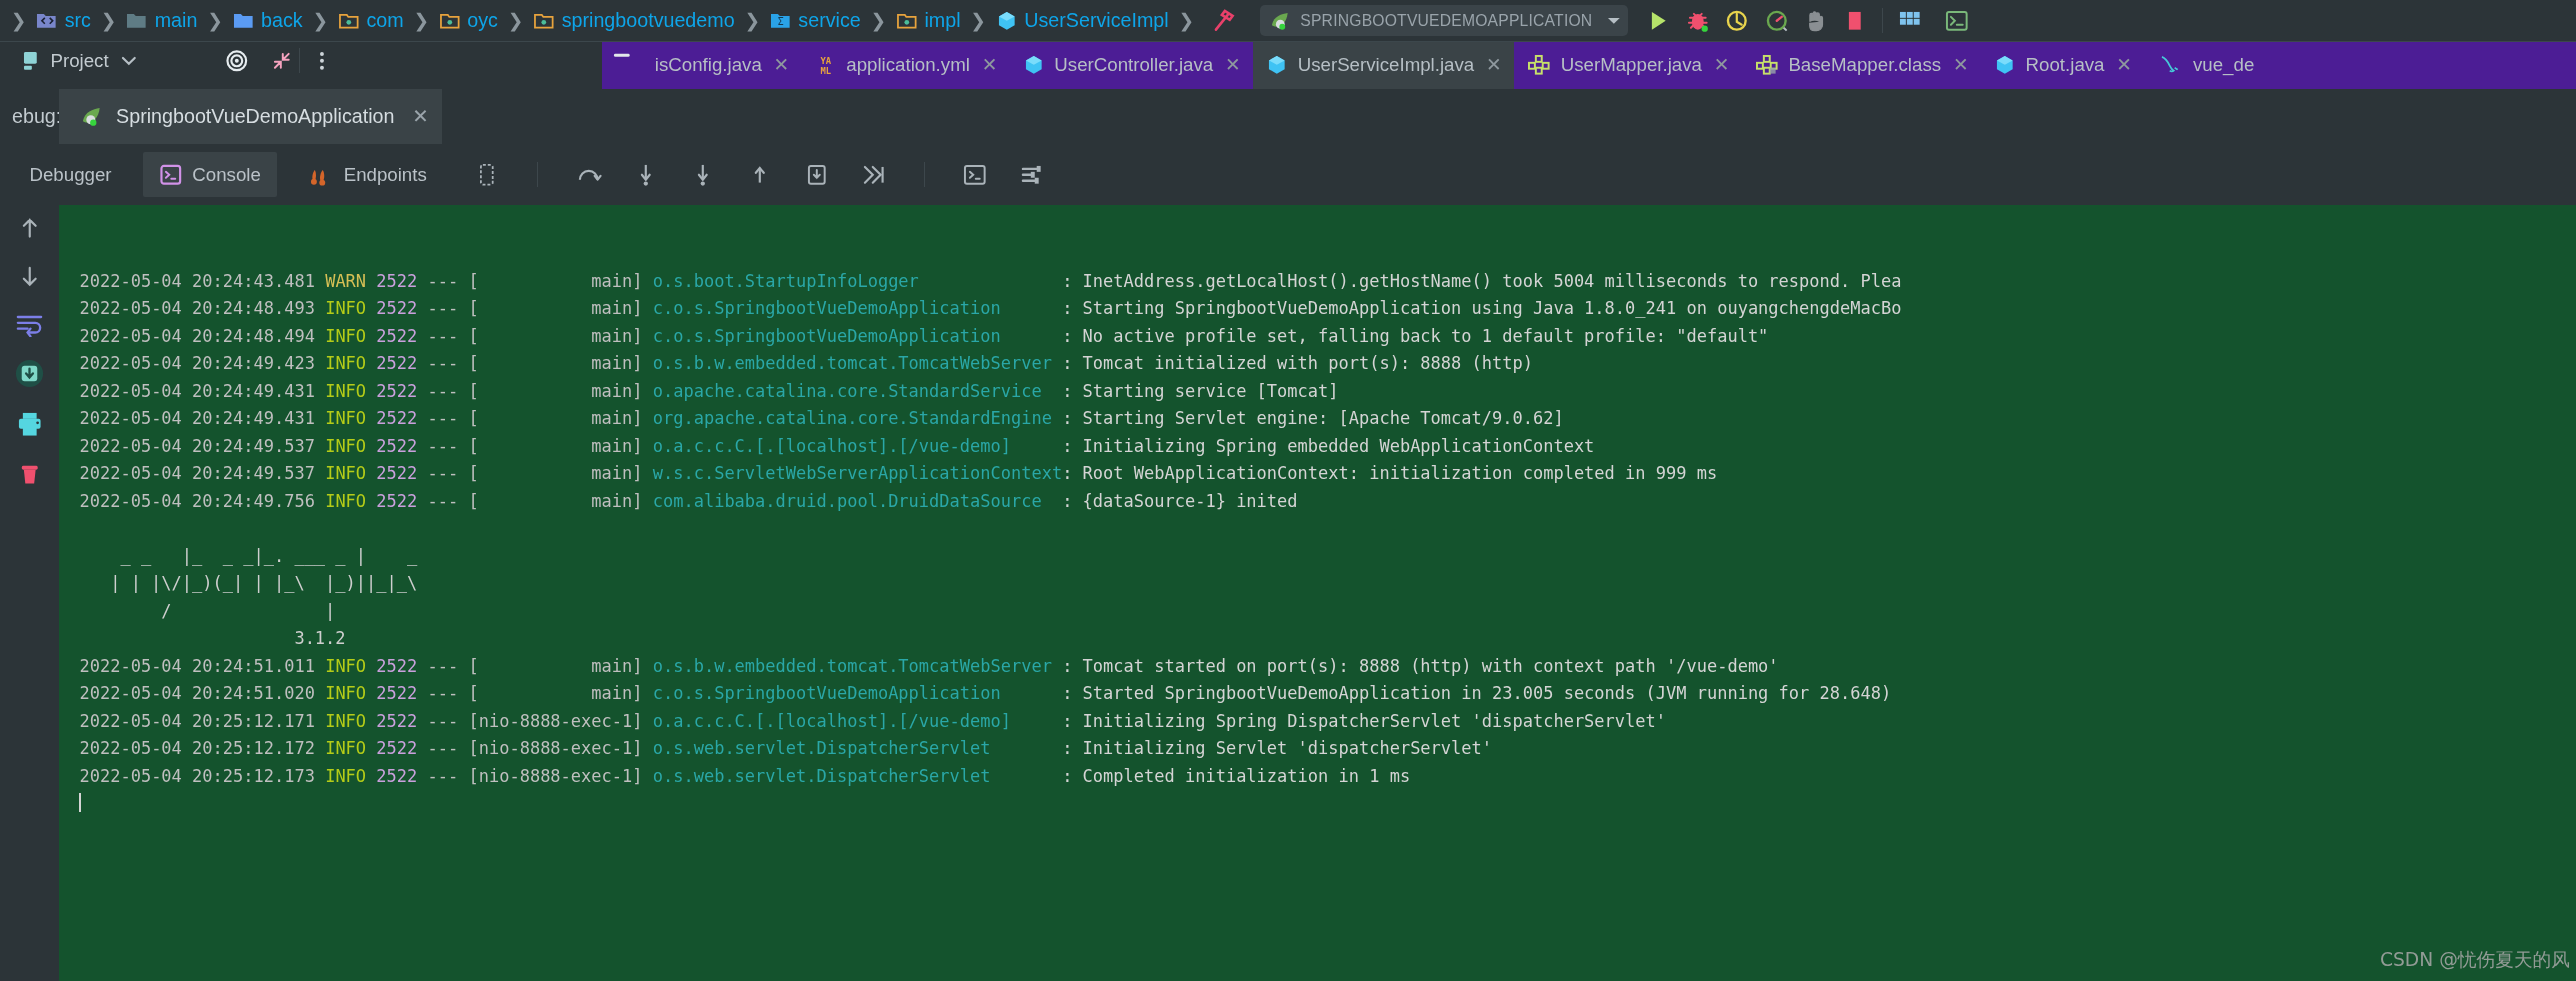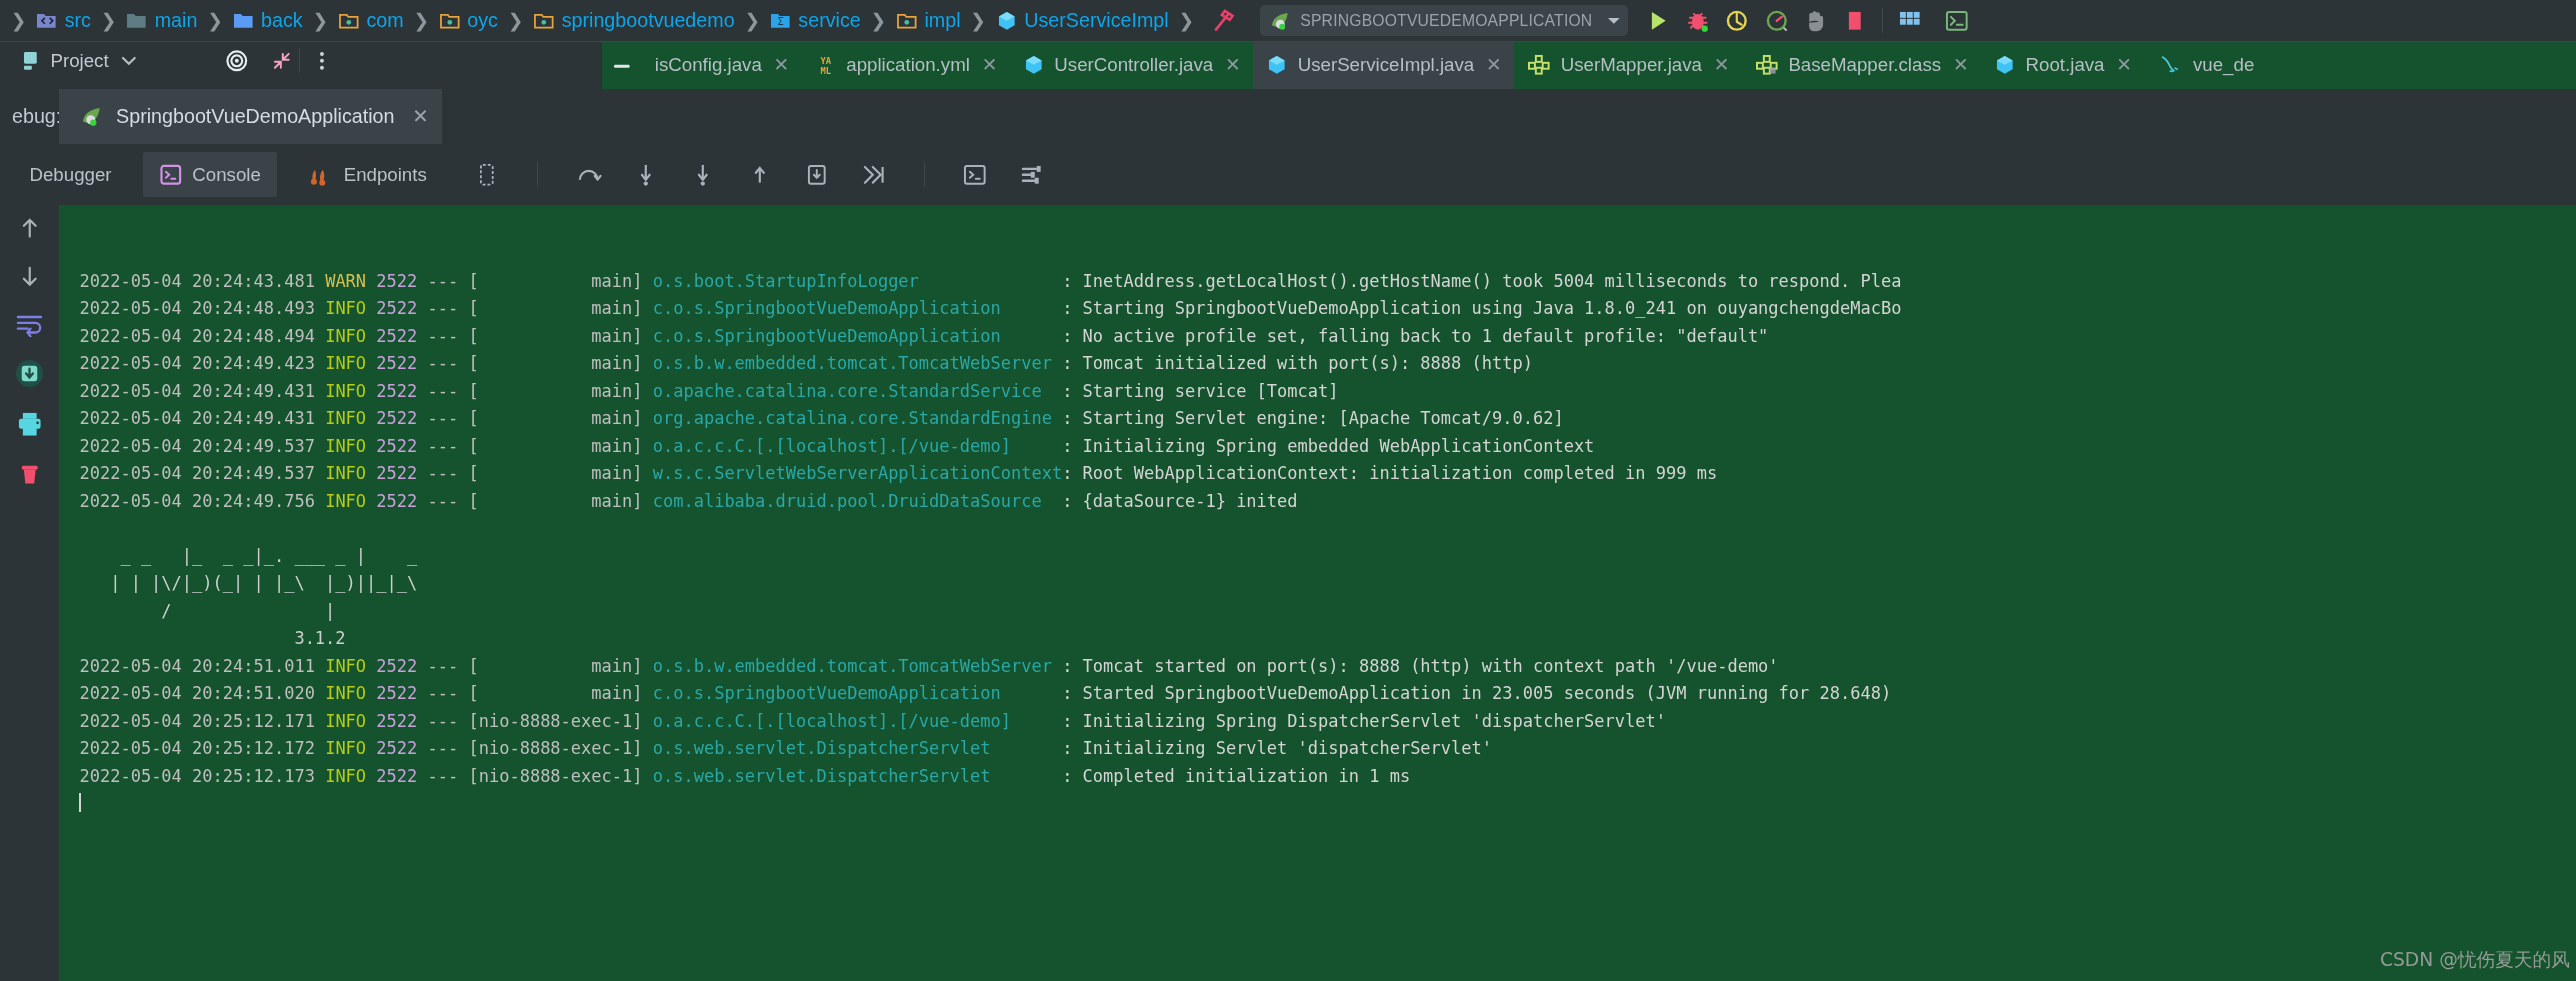--- a/index.html
+++ b/index.html
@@ -87,24 +87,24 @@
   }
   .proj-head .ptitle { margin-left: 8.8px; }
   .proj-tools {
     display: flex; align-items: center; gap: 19.7px;
     margin-left: auto; margin-right: 0;
   }
 
   
   .tabs-wrap {
     display: flex;
-    align-items: center;
+    align-items: flex-start;
     height: 47px;
     flex: 0 0 auto;
-    background: #14532d;
+    background: #4c1d95;
     overflow: hidden;
     white-space: nowrap;
   }
   .tab {
     display: inline-flex;
     align-items: center;
     height: 47px;
     padding: 0 11.8px 0 13.8px;
     color: #b6bfc5;
     font-size: 18.7px;

